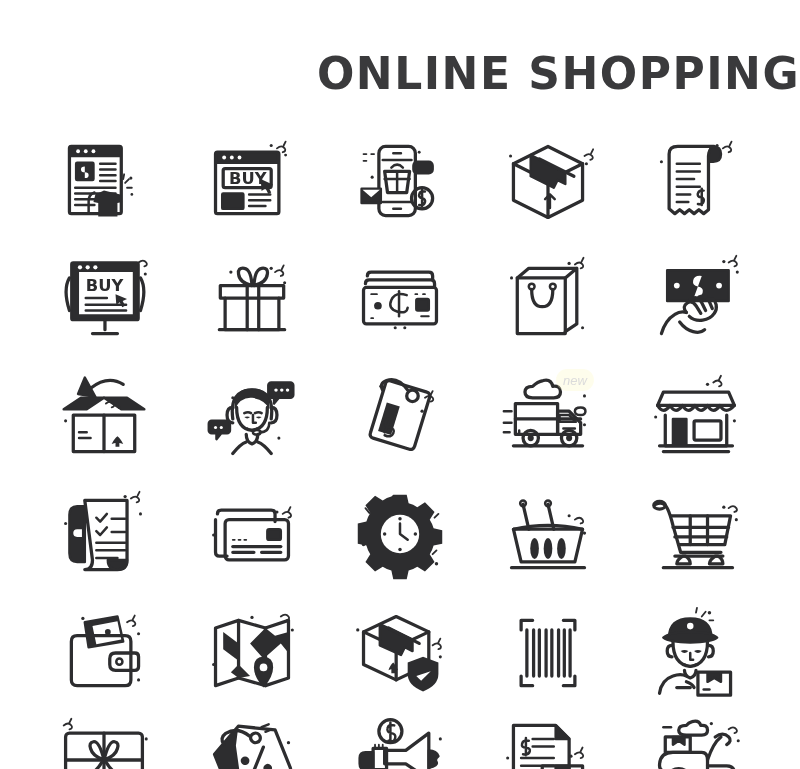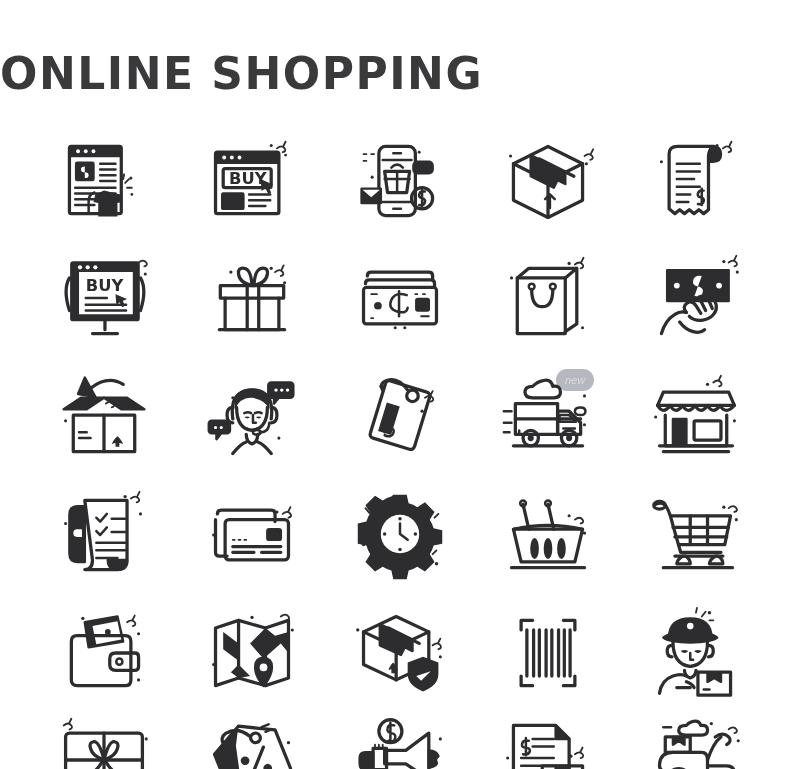--- a/index.html
+++ b/index.html
@@ -1,20 +1,20 @@
 <!DOCTYPE html>
 <html><head>
 <meta charset="utf-8">
 <style>
   html,body{margin:0;padding:0;background:#ffffff;}
   body{width:800px;height:769px;font-family:"Liberation Sans",sans-serif;position:relative;overflow:hidden;}
   #page{width:800px;height:769px;position:relative;background:#fff;}
 
   #title{
-    position:absolute;top:52px;left:0;width:800px;text-align:left;
+    position:absolute;top:52px;left:0;width:800px;text-align:right;
     font-family:"DejaVu Sans","Liberation Sans",sans-serif;
     font-weight:700;font-size:44px;letter-spacing:1.5px;color:#3a3a3c;
     line-height:1;
   }
 
   #grid{
     position:absolute;top:122px;left:30px;width:740px;
     display:grid;
     grid-template-columns:repeat(5,1fr);
     grid-template-rows:repeat(5,118px);
@@ -29,22 +29,22 @@
   .fw{fill:#ffffff;stroke:none;}
   .flln{fill:#2d2d2f;stroke:#2d2d2f;stroke-width:2.6;stroke-linejoin:round;}
   .dot{fill:#2d2d2f;stroke:none;}
   .txt{fill:#2d2d2f;font-family:"DejaVu Sans","Liberation Sans",sans-serif;font-weight:700;}
 
   #watermark{
     position:absolute;left:556px;top:360px;width:240px;height:40px;
     display:flex;align-items:center;gap:7px;pointer-events:none;opacity:.30;
   }
   #wm-badge{
-    width:38px;height:22px;border-radius:11px;background:#0f172a;color:#8a8a8a;
-    font-size:11px;display:flex;align-items:center;justify-content:center;font-style:italic;
+    width:38px;height:22px;border-radius:11px;background:#fef9c3;color:#8a8a8a;
+    font-size:13px;display:flex;align-items:center;justify-content:center;font-style:italic;
     font-family:"Liberation Sans",sans-serif;
   }
   #wm-text{
     font-family:"DejaVu Sans","Liberation Sans",sans-serif;
     font-size:26px;font-weight:700;color:#d2d2d2;letter-spacing:2px;
   }
 </style>
 </head>
 <body>
 

